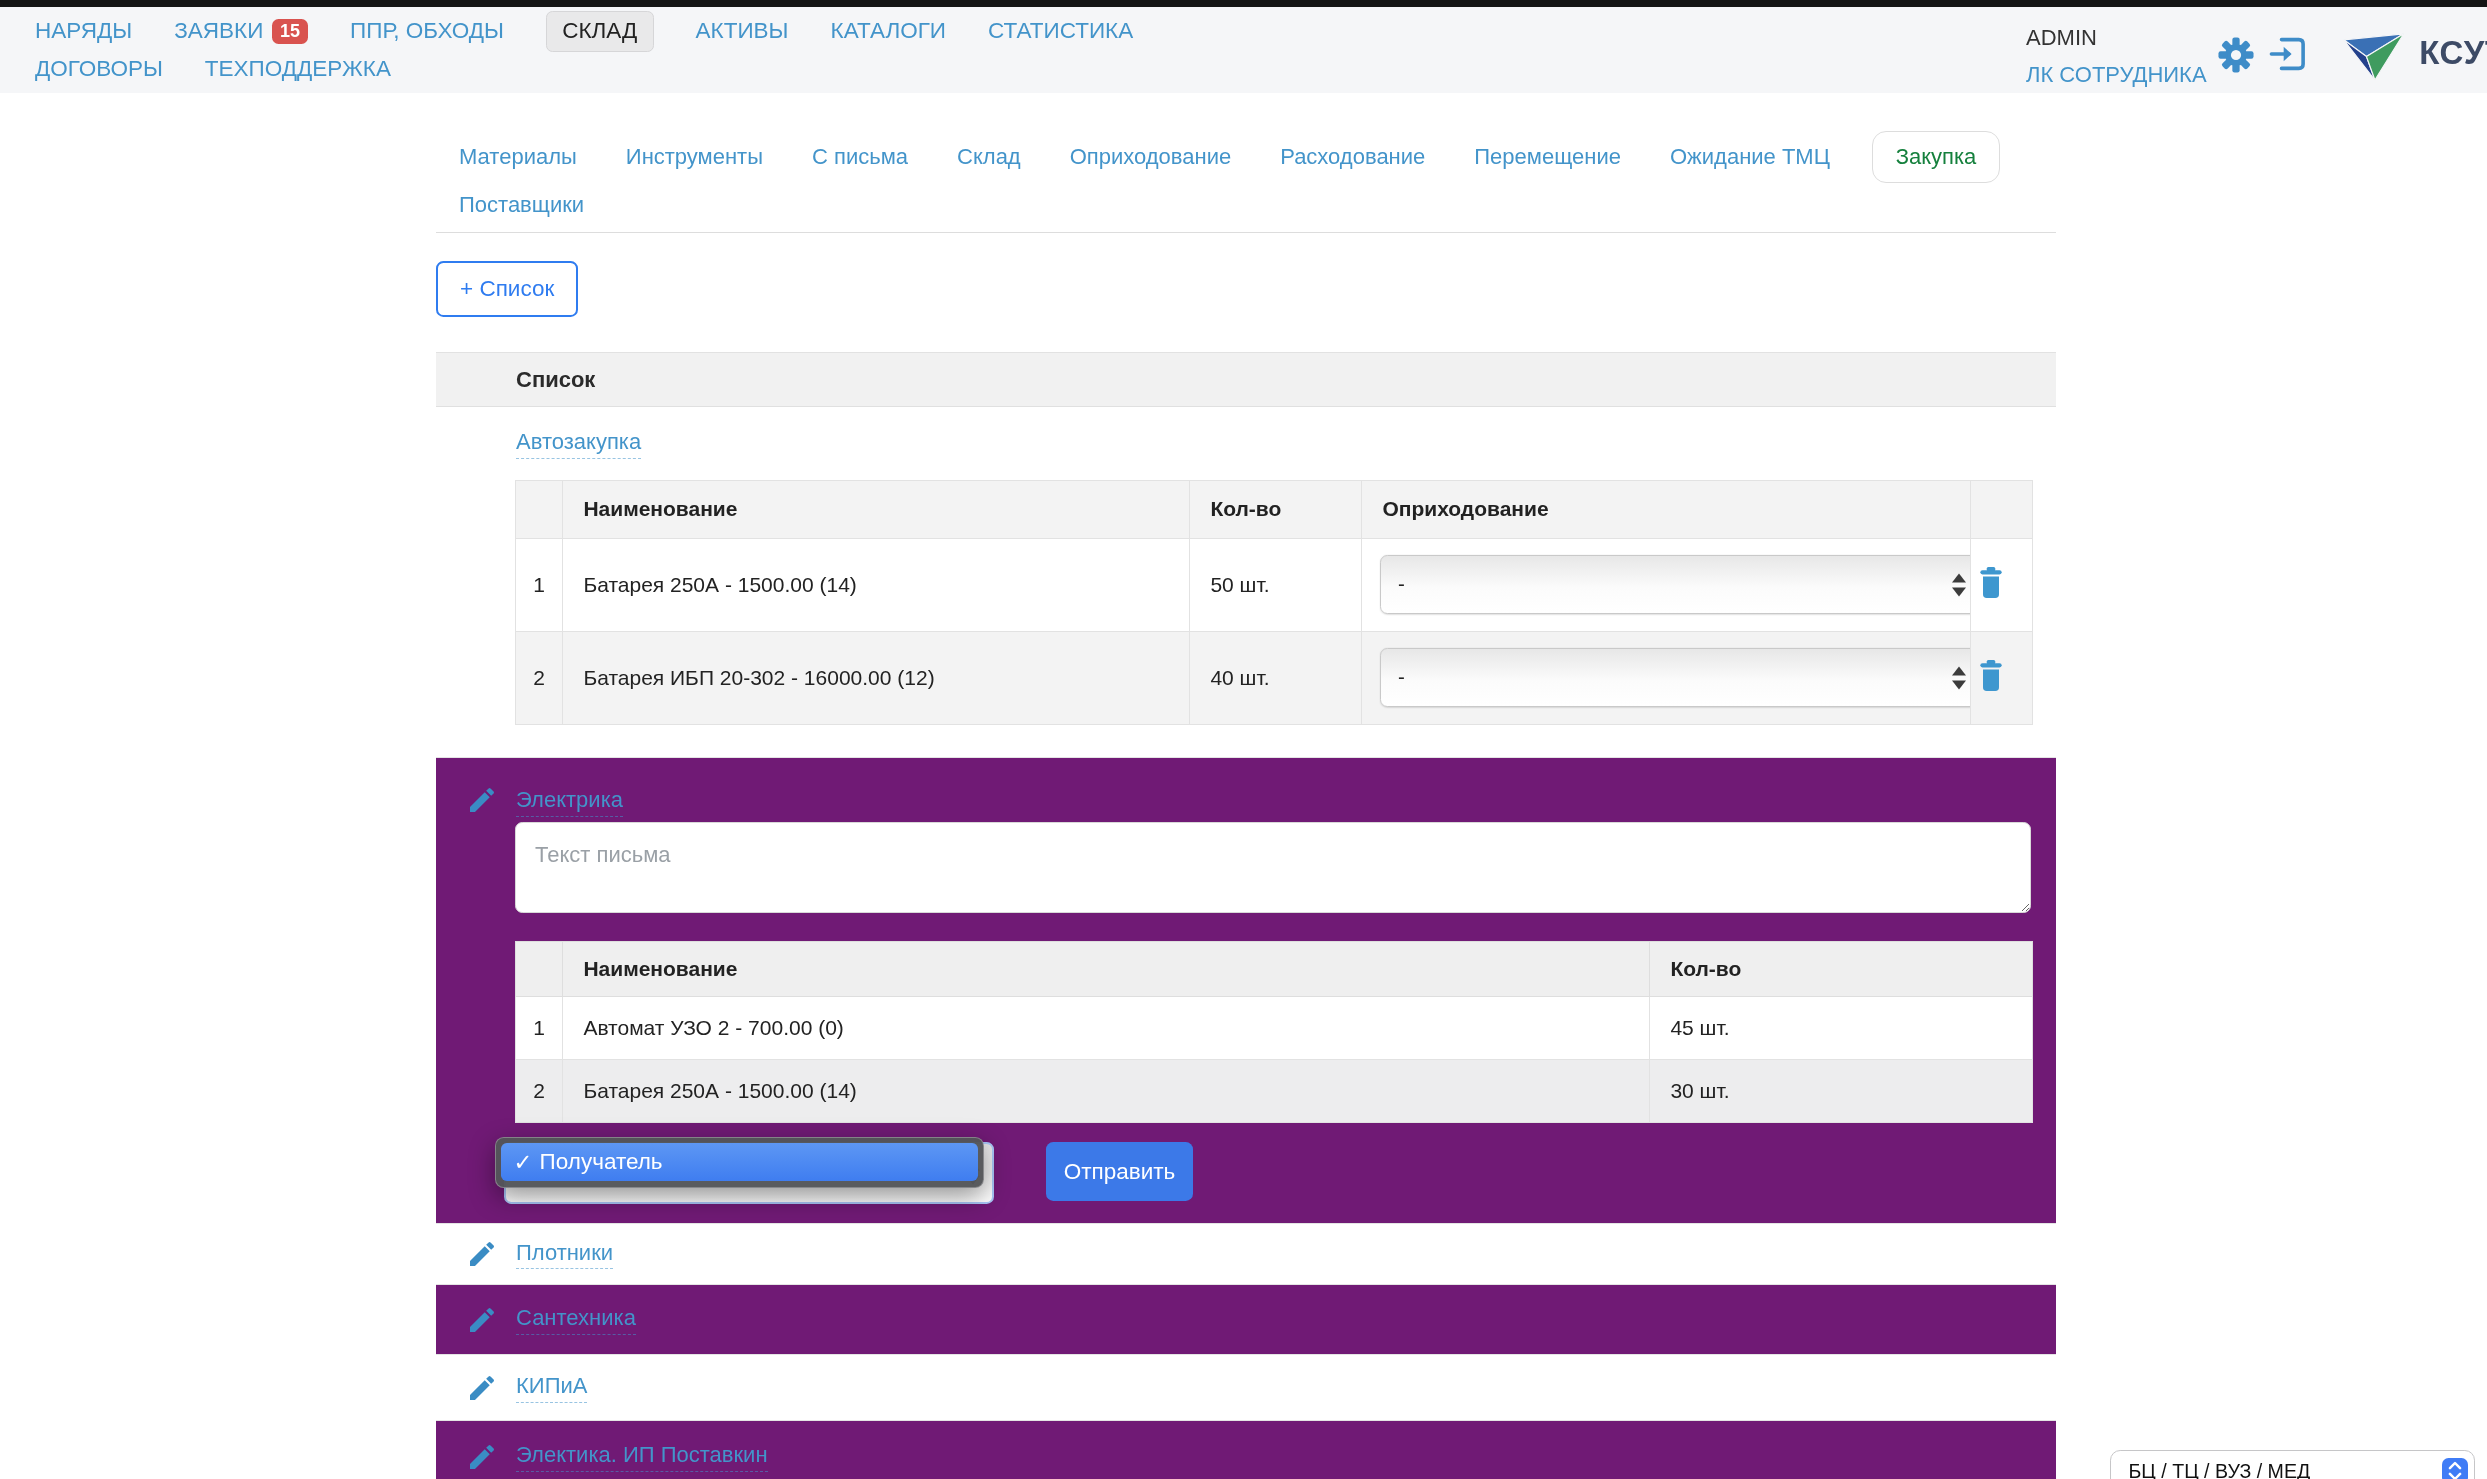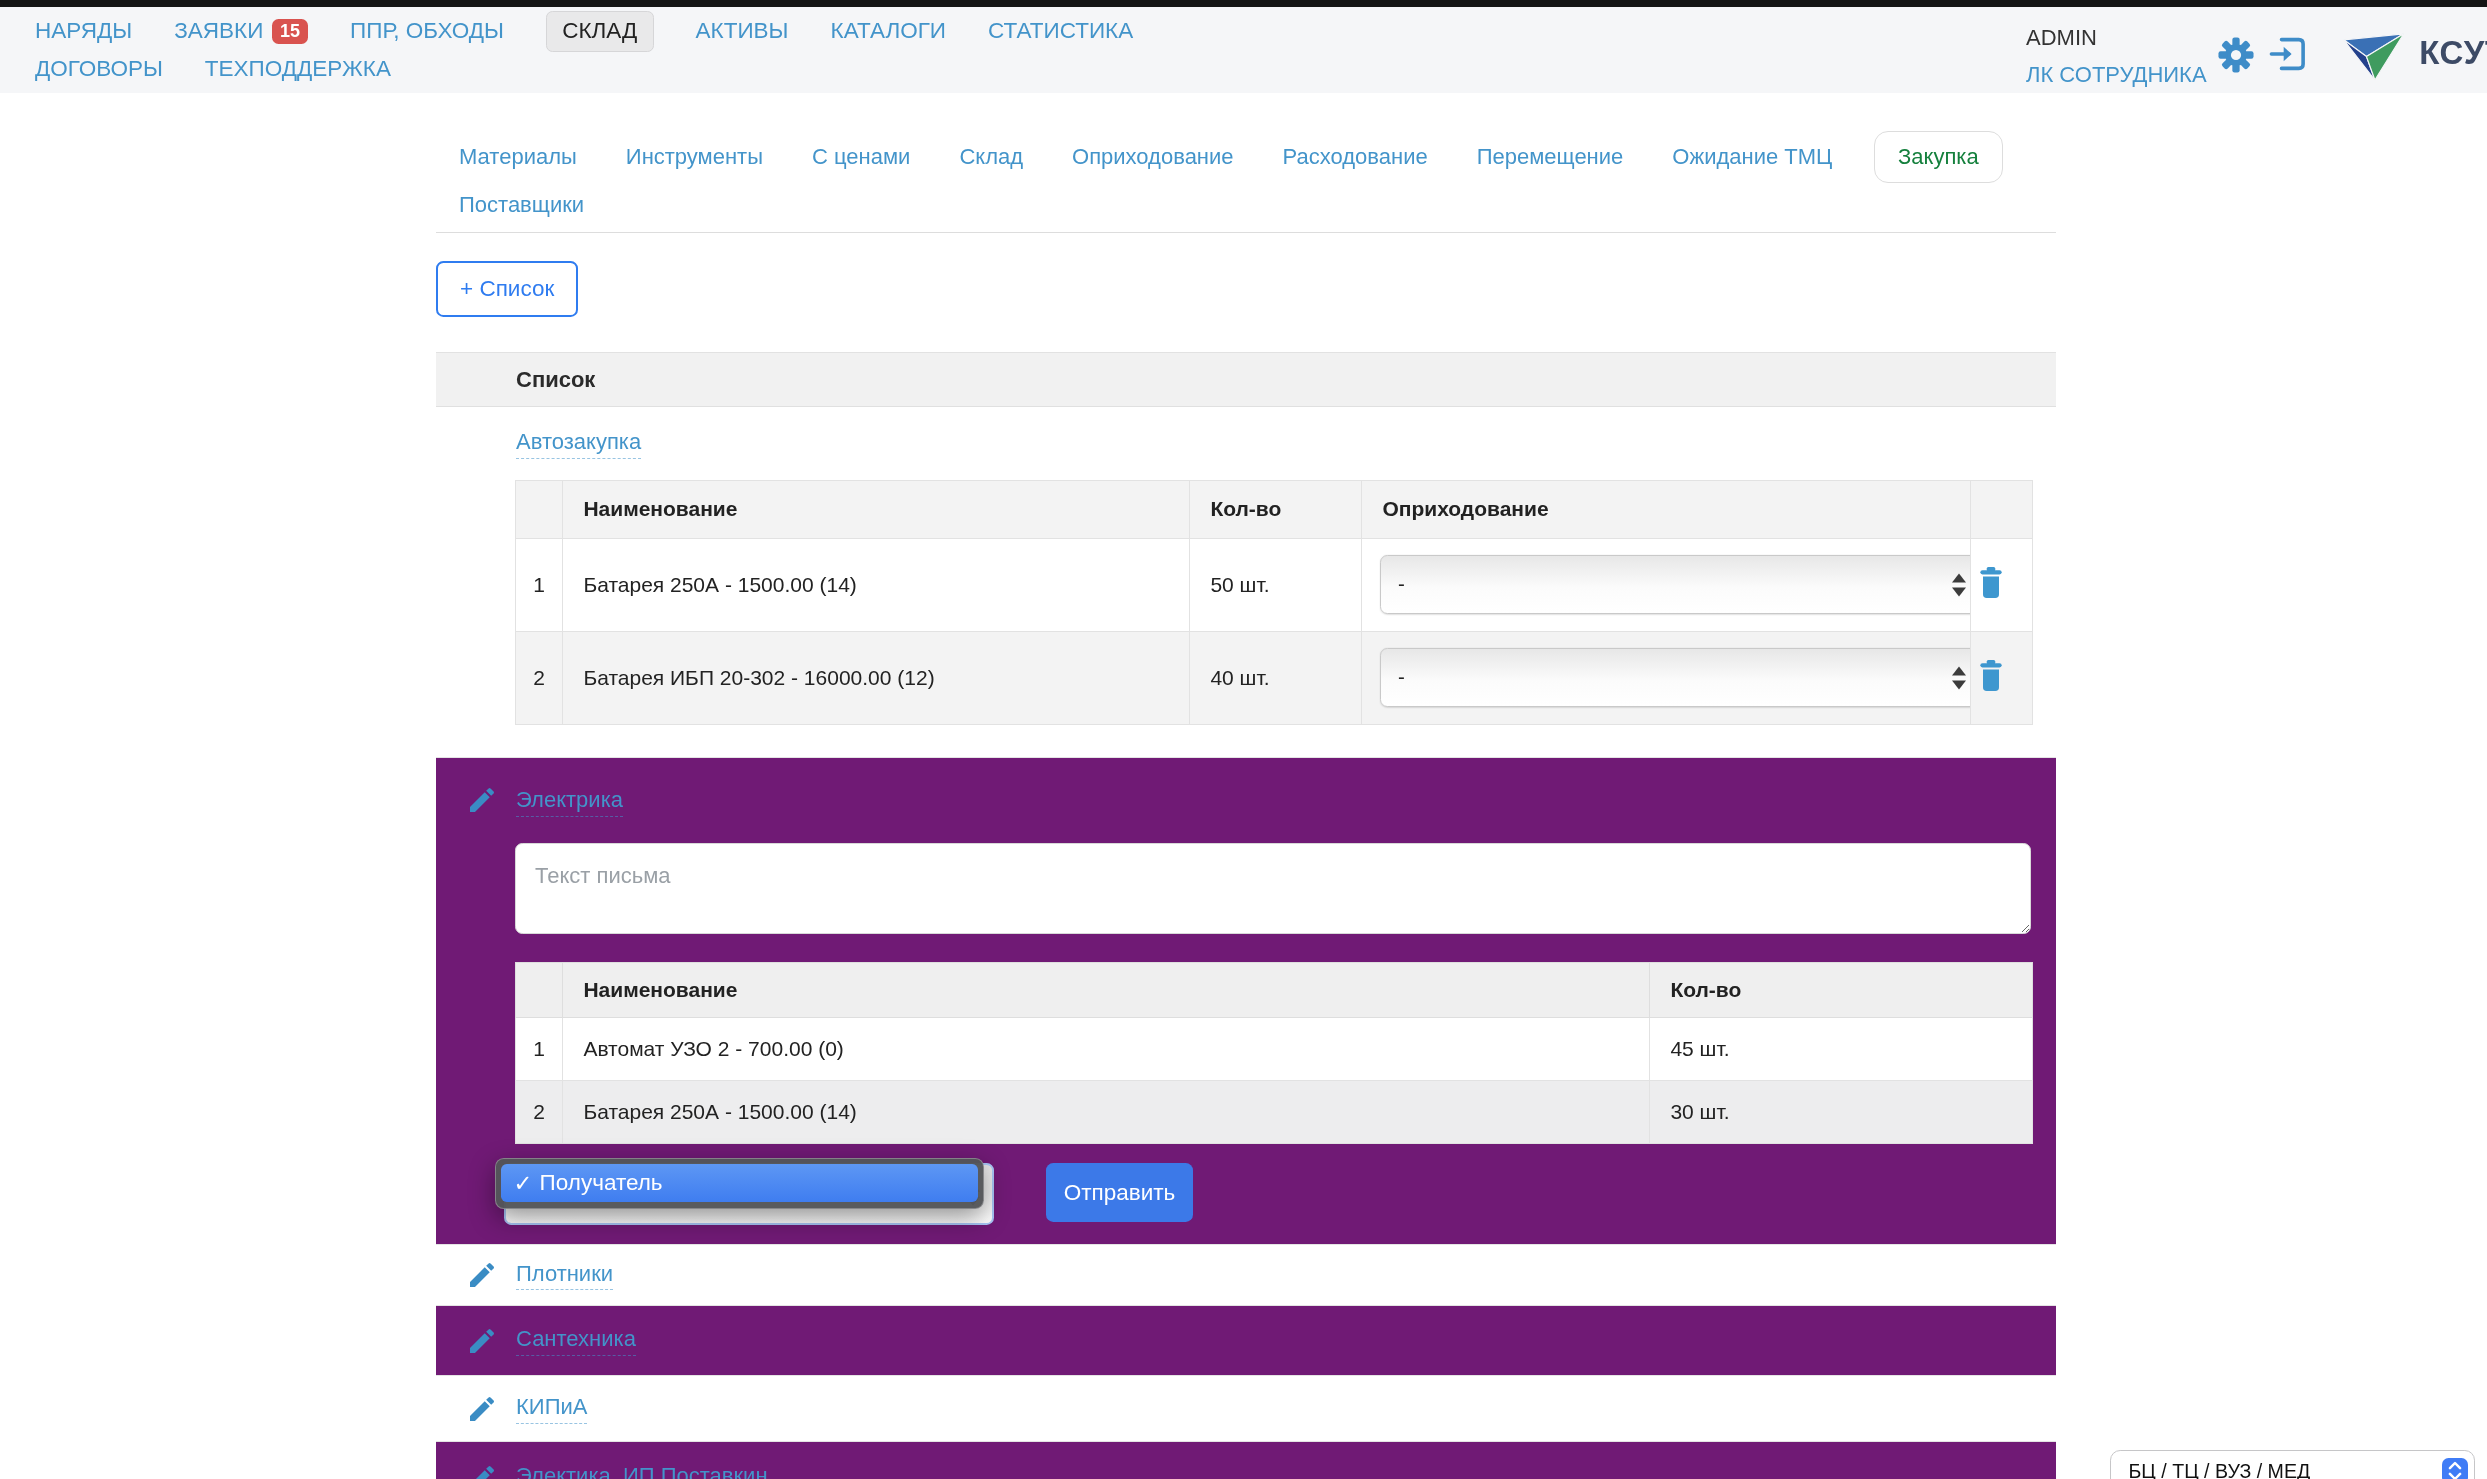--- a/index.html
+++ b/index.html
@@ -70,21 +70,21 @@
   .mselect .arrows{position:absolute;right:14.5px;top:50%;transform:translateY(-50%);
                    display:flex;flex-direction:column;gap:5.1px;}
   .tri-up{width:0;height:0;border-left:7.3px solid transparent;border-right:7.3px solid transparent;
           border-bottom:9.5px solid #3c3c3c;}
   .tri-down{width:0;height:0;border-left:7.3px solid transparent;border-right:7.3px solid transparent;
             border-top:9.5px solid #3c3c3c;}
   .dist-select{width:582px;margin:0 0 0 -2.9px;}
   .trash-cell{text-align:center;padding:0 !important;}
   .trash-btn{background:none;border:none;cursor:pointer;padding:7.3px;}
   
-  .letter-textarea{display:block;margin:27px 0 0 79px;width:1476px;height:51px;resize:both;
+  .letter-textarea{display:block;margin:6px 0 0 79px;width:1476px;height:51px;resize:both;
                    border:0.7px solid #d8d8d8;border-radius:7.3px;padding:19px;font-size:22px;
                    font-family:inherit;color:#444;background:#fff;outline:none;}
   .letter-textarea::placeholder{color:#9aa0a6;}
   .send-row{position:relative;margin:19.6px 0 0 68px;height:63px;display:flex;align-items:flex-start;}
   .recipient-select{width:486px;height:58px;border:2.2px solid #a9c7f7;border-radius:7.3px;
                     background:linear-gradient(#e7e7e7,#ffffff);position:relative;}
   .recipient-select .arrows{position:absolute;right:11.6px;top:50%;transform:translateY(-50%);
                             display:flex;flex-direction:column;gap:4.4px;}
   .send-btn{margin-left:52px;height:59px;width:147px;background:#3c79e8;border:none;border-radius:7.3px;
             color:#fff;font-size:22.5px;font-family:inherit;cursor:pointer;}
@@ -170,21 +170,21 @@
     <span class="logo-text">КСУТО</span>
   </div>
 </header>
 
 <main class="content">
 
   <div class="tabs">
     <div class="tabs-row">
       <a href="#" class="tab">Материалы</a>
       <a href="#" class="tab">Инструменты</a>
-      <a href="#" class="tab">С ценами</a>
+      <a href="#" class="tab">С письма</a>
       <a href="#" class="tab">Склад</a>
       <a href="#" class="tab">Оприходование</a>
       <a href="#" class="tab">Расходование</a>
       <a href="#" class="tab">Перемещение</a>
       <a href="#" class="tab">Ожидание ТМЦ</a>
       <a href="#" class="tab active">Закупка</a>
     </div>
     <div class="tabs-row">
       <a href="#" class="tab">Поставщики</a>
     </div>

